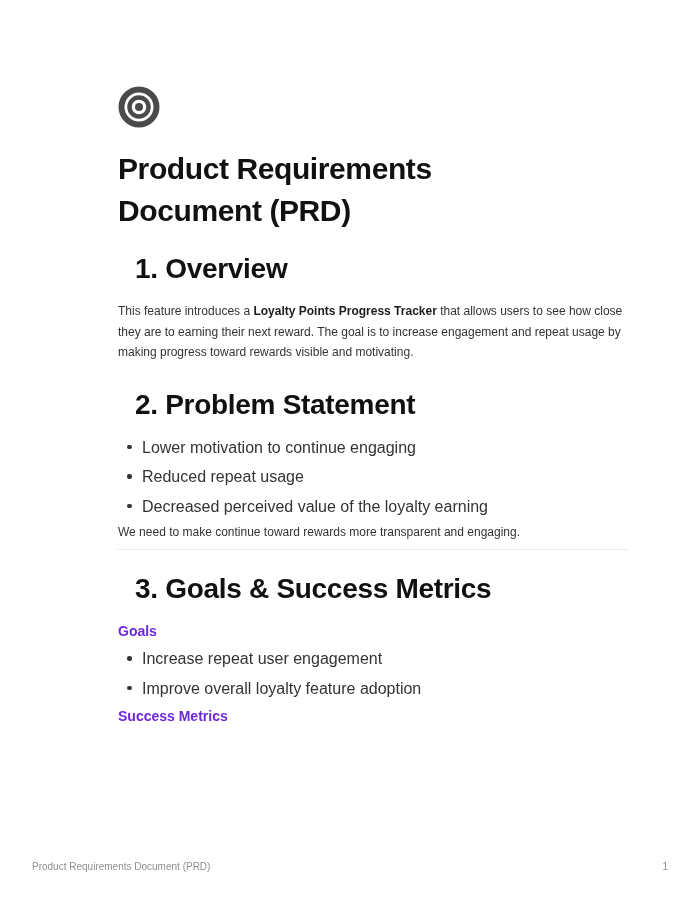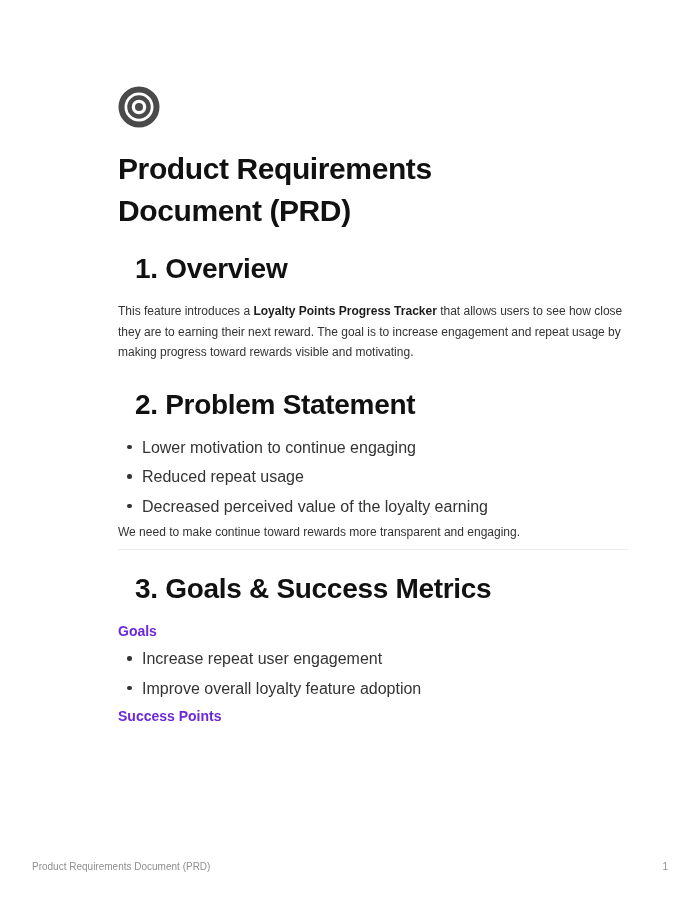--- a/index.html
+++ b/index.html
@@ -143,21 +143,21 @@
 
     <hr class="section-divider">
 
     <section>
       <h2 class="section-heading" id="goals-heading">3. Goals &amp; Success Metrics</h2>
       <p class="bold-label">Goals</p>
       <ul class="bullet-list" id="goals-list">
         <li>Increase repeat user engagement</li>
         <li>Improve overall loyalty feature adoption</li>
       </ul>
-      <p class="bold-label" id="metrics-label">Success Points</p>
+      <p class="bold-label" id="metrics-label">Success Metrics</p>
     </section>
 
   </div>
 
   <div class="footer">
     <span>Product Requirements Document (PRD)</span>
     <span>1</span>
   </div>
 </div>
 

